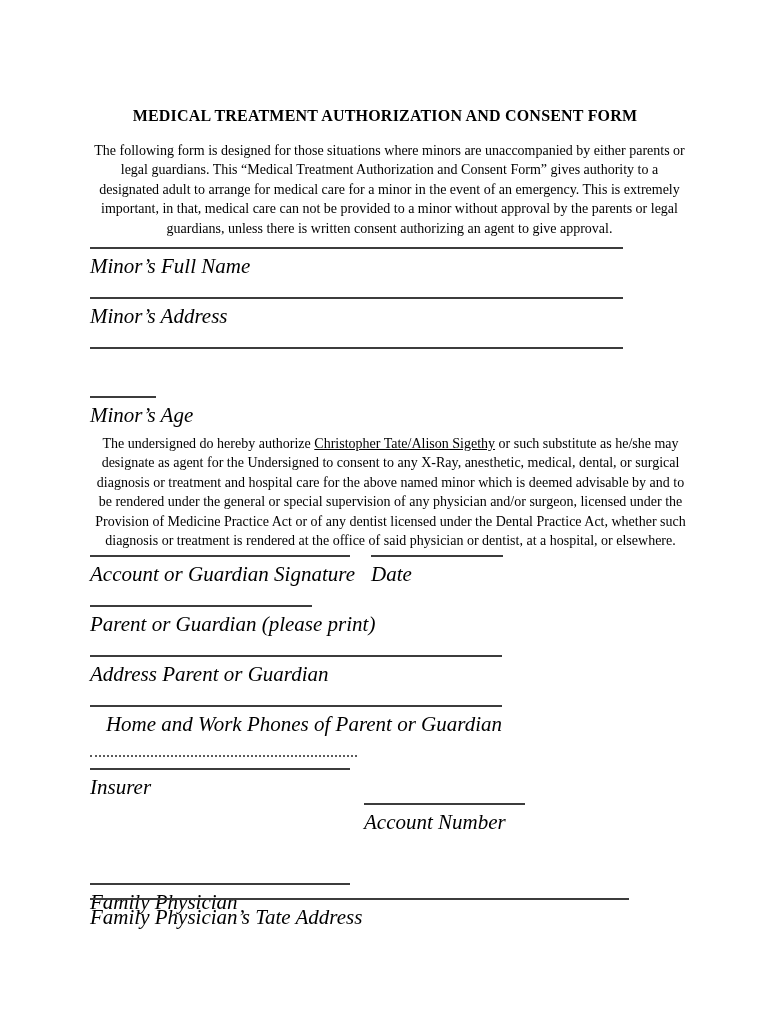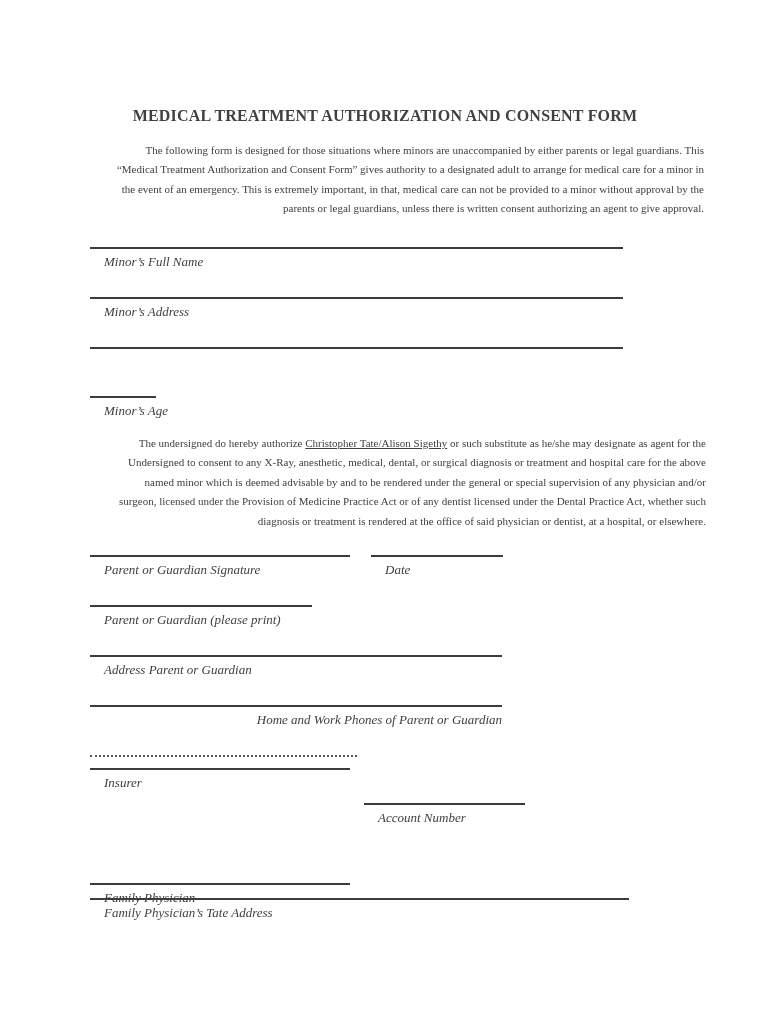--- a/index.html
+++ b/index.html
@@ -6,60 +6,59 @@
     margin: 0;
     padding: 0;
     background: #ffffff;
   }
   .doc {
     position: relative;
     width: 770px;
     height: 1024px;
     background: #ffffff;
     font-family: "Liberation Serif", "DejaVu Serif", serif;
-    color: #404040;
+    color: #000000;
     overflow: hidden;
   }
   .title {
     position: absolute;
     top: 107px;
     left: 0;
     width: 770px;
     text-align: center;
     font-weight: bold;
     font-size: 16px;
     letter-spacing: 0.2px;
   }
   .para {
     position: absolute;
-    left: 105px;
-    font-size: 11px;
+    left: 90px;
+    font-size: 14px;
     line-height: 19.4px;
-    text-align: right;
+    text-align: center;
   }
   .intro { top: 141px; width: 599px; }
   .auth  { top: 434px; width: 601px; }
   .underlined-names { text-decoration: underline; }
   .field {
     position: absolute;
   }
   .field .line {
     height: 0;
     border-top: 2px solid #3c3c3c;
     font-size: 15px;
   }
   .field .line.dotted {
     border-top: 2px dotted #5a5a5a;
   }
   .field .label {
     margin-top: 5px;
     font-style: italic;
-    font-size: 13px;
+    font-size: 21px;
     white-space: nowrap;
-    margin-left: 14px;
   }
 </style>
 </head>
 <body>
 
 <div class="doc">
 
   <div class="title">MEDICAL TREATMENT AUTHORIZATION AND CONSENT FORM</div>
 
   <div class="para intro">The following form is designed for those situations where minors are unaccompanied by either parents or legal guardians. This “Medical Treatment Authorization and Consent Form” gives authority to a designated adult to arrange for medical care for a minor in the event of an emergency. This is extremely important, in that, medical care can not be provided to a minor without approval by the parents or legal guardians, unless there is written consent authorizing an agent to give approval.</div>
@@ -80,21 +79,21 @@
 
   <div class="field" style="top:396px; left:90px;">
     <div class="line" style="width:66px;"></div>
     <div class="label">Minor’s Age</div>
   </div>
 
   <div class="para auth"><span>The undersigned do hereby authorize </span><span class="underlined-names">Christopher Tate/Alison Sigethy</span><span> or such substitute as he/she may designate as agent for the Undersigned to consent to any X-Ray, anesthetic, medical, dental, or surgical diagnosis or treatment and hospital care for the above named minor which is deemed advisable by and to be rendered under the general or special supervision of any physician and/or surgeon, licensed under the Provision of Medicine Practice Act or of any dentist licensed under the Dental Practice Act, whether such diagnosis or treatment is rendered at the office of said physician or dentist, at a hospital, or elsewhere.</span></div>
 
   <div class="field" style="top:555px; left:90px;">
     <div class="line" style="width:260px;"></div>
-    <div class="label">Parent or Guardian Signature</div>
+    <div class="label">Account or Guardian Signature</div>
   </div>
 
   <div class="field" style="top:555px; left:371px;">
     <div class="line" style="width:132px;"></div>
     <div class="label">Date</div>
   </div>
 
   <div class="field" style="top:605px; left:90px;">
     <div class="line" style="width:222px;"></div>
     <div class="label">Parent or Guardian (please print)</div>

